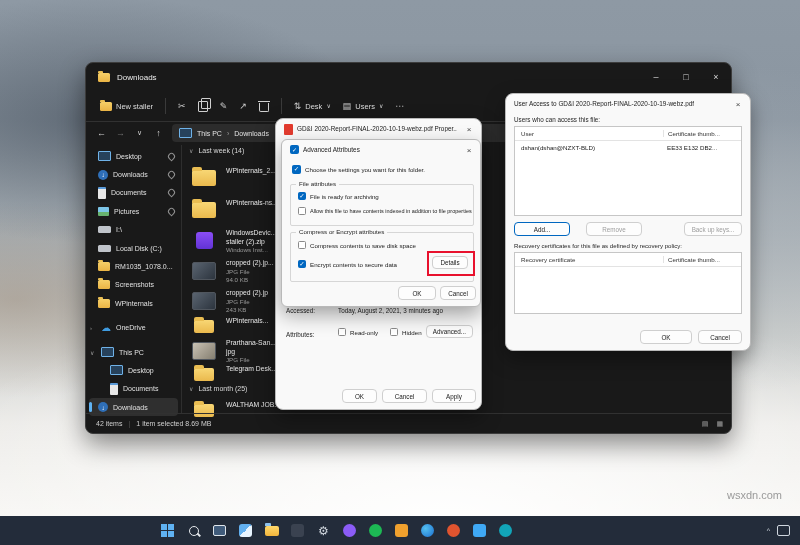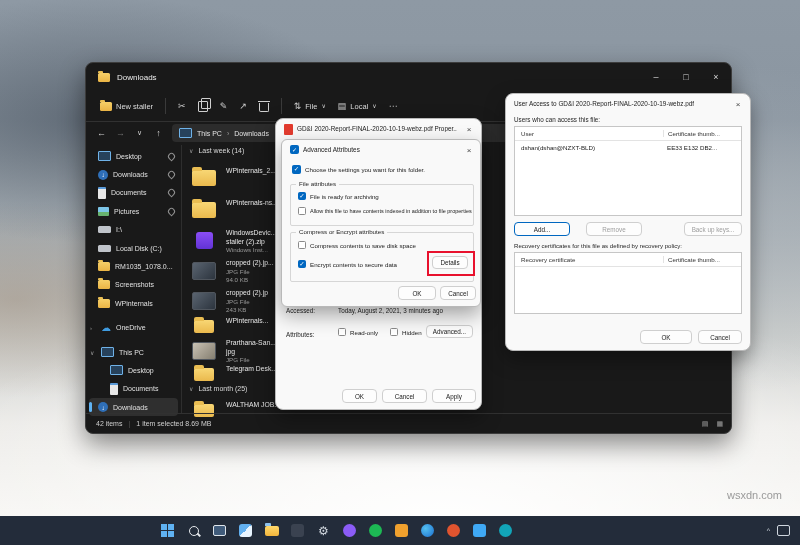--- a/index.html
+++ b/index.html
@@ -138,26 +138,26 @@
         </div>
       <div class="tbtn">
           <span class="gly">↗</span>
         </div>
       <div class="tbtn">
           <span class="ic-trash"></span>
         </div>
       <div class="sep"></div>
       <div class="tbtn">
         <span class="gly">⇅</span>
-        <span>File</span>
+        <span>Desk</span>
         <span class="gly" style="font-size:6px">∨</span>
       </div>
       <div class="tbtn">
         <span class="gly">▤</span>
-        <span>Local</span>
+        <span>Users</span>
         <span class="gly" style="font-size:6px">∨</span>
       </div>
       <div class="tbtn">
           <span class="gly">⋯</span>
         </div>
     </div>
 
     <div class="addr">
       <span class="navg" style="margin-left:6px">←</span>
       <span class="navg" style="color:#6e6e6e">→</span>

